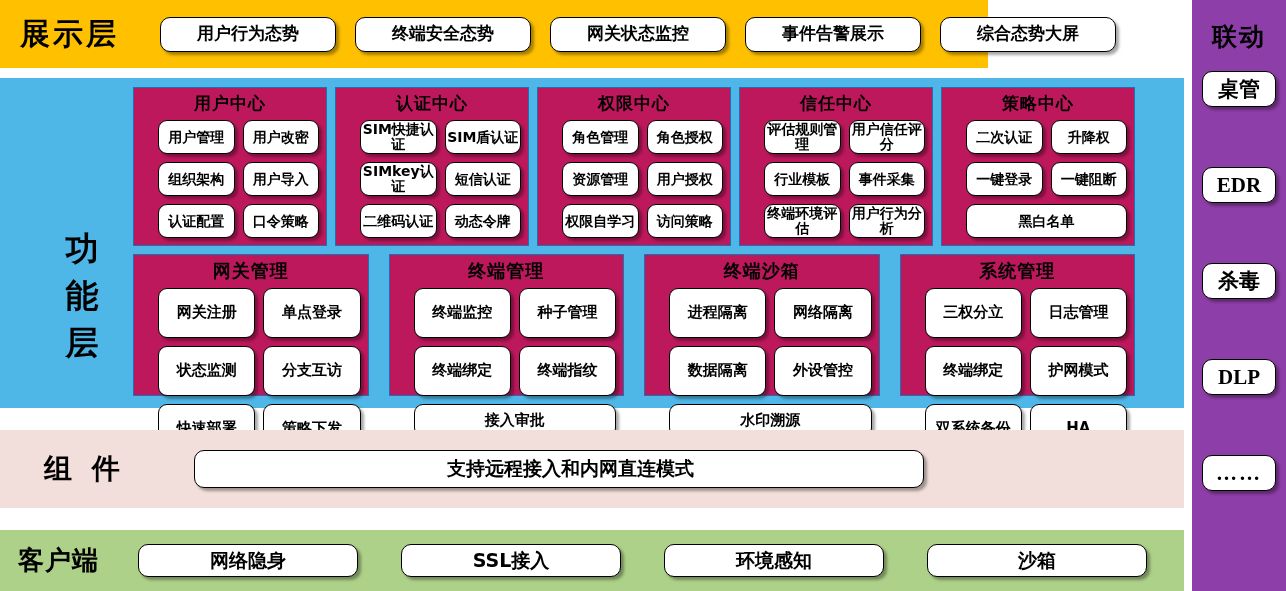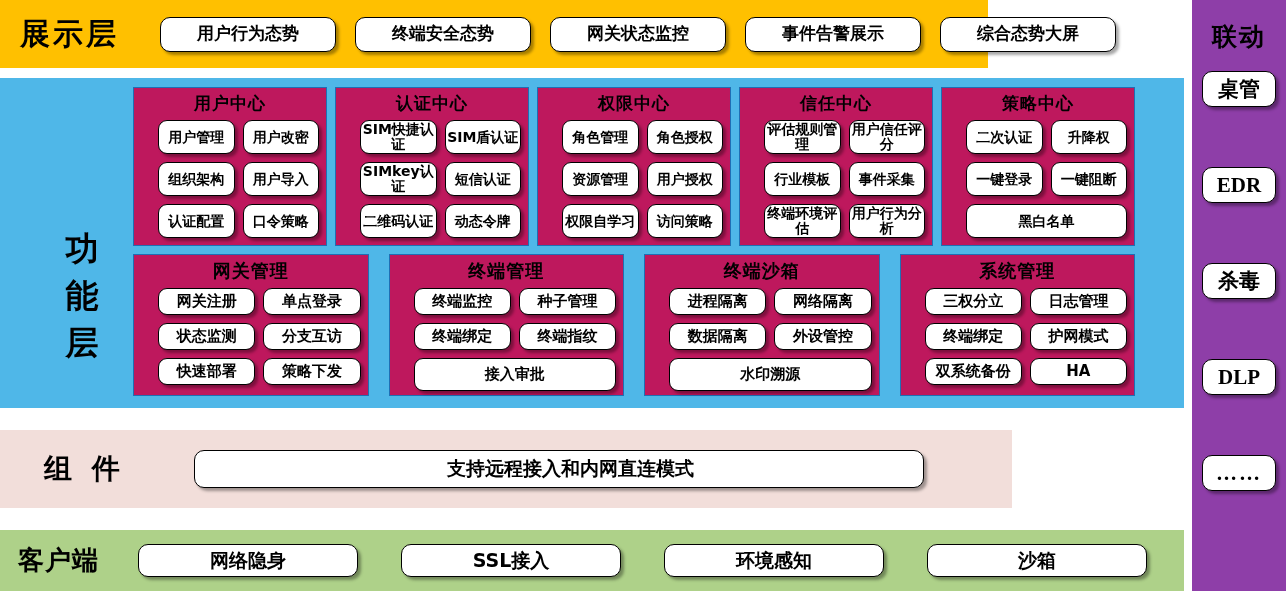--- a/index.html
+++ b/index.html
@@ -78,26 +78,26 @@
     position:absolute;left:133px;top:176px;
     width:1002px;height:142px;
     display:flex;gap:20px;
   }
   .func-row2 .grpbox{flex:1 1 0;}
   .func-row2 .grptitle{font-size:18px;}
   .func-row2 .cellgrid .pill{font-size:15px;}
 
   .cell-half{width:calc(50% - 4px);height:34px;}
   .cell-full{width:100%;height:34px;}
-  .r2 .cell-half{width:calc(50% - 4px);height:27px;}
+  .r2 .cell-half{width:calc(50% - 4px);height:50px;}
   .r2 .cell-full{width:100%;height:33px;}
 
   
   .band-comp{
-    position:absolute;left:0;top:430px;width:1012px;height:78px;
+    position:absolute;left:0;top:430px;width:1184px;height:78px;
     background:#F2DEDA;
     display:flex;align-items:center;
   }
   .lbl-comp{font-size:28px;margin-left:44px;letter-spacing:5px;width:150px;}
   .band-comp .pill{
     width:730px;height:38px;font-size:19px;border-radius:10px;padding-left:23px;
   }
 
   
   .band-client{

